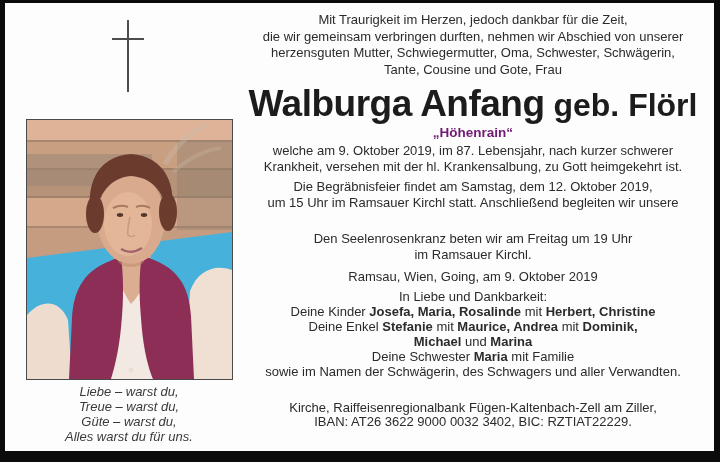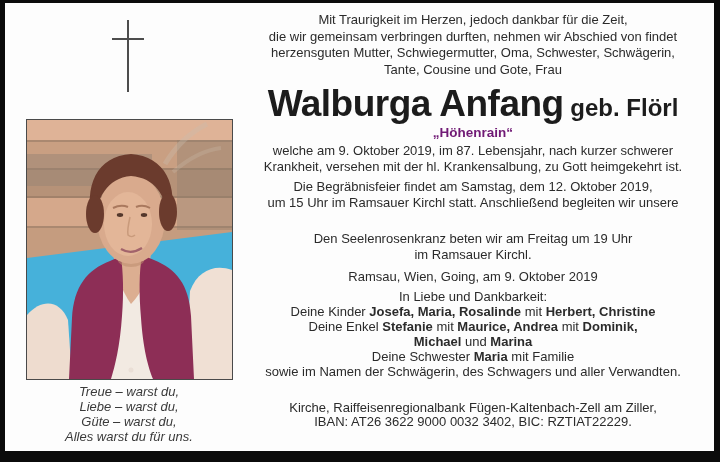--- a/index.html
+++ b/index.html
@@ -32,21 +32,21 @@
     text-align: center; font-style: italic;
     font-size: 13px; line-height: 15px; color: #3a3a3a;
   }
   .verse div { white-space: nowrap; }
   
   .right-col { position: absolute; left: 232px; top: 0; width: 472px; height: 452px; text-align: center; }
   .block { position: absolute; left: 0; width: 100%; }
   .block div { white-space: nowrap; }
   .intro   { top: 9px;   font-size: 13px; line-height: 16.5px; }
   .name-line { top: 81px; font-size: 37px; font-weight: bold; color: #1c1c1c; letter-spacing: -0.5px; white-space: nowrap; line-height: 40px; }
-  .name-line .suffix { font-size: 24px; letter-spacing: 0; }
+  .name-line .suffix { font-size: 32px; letter-spacing: 0; }
   .house   { top: 122px; font-size: 13.5px; font-weight: bold; color: #701a75; }
   .death   { top: 140px; font-size: 13px; line-height: 16px; }
   .funeral { top: 176px; font-size: 13px; line-height: 16px; }
   .rosary  { top: 228px; font-size: 13px; line-height: 16px; }
   .places  { top: 266px; font-size: 13px; line-height: 16px; }
   .family  { top: 287px; font-size: 13px; line-height: 14.9px; }
   .donation{ top: 398px; font-size: 13px; line-height: 14.3px; }
   .b { font-weight: bold; }
 </style>
 </head>
@@ -104,32 +104,32 @@
         <path d="M86,88 Q94,84 101,87" stroke="#9b6a50" stroke-width="2" fill="none" opacity="0.8"></path>
         <path d="M109,87 Q116,84 123,88" stroke="#9b6a50" stroke-width="2" fill="none" opacity="0.8"></path>
         <ellipse cx="93" cy="95" rx="3.2" ry="1.9" fill="#54382c"></ellipse>
         <ellipse cx="117" cy="95" rx="3.2" ry="1.9" fill="#54382c"></ellipse>
         <path d="M103,97 C101,106 100,111 101,115 C103,117 106,117 108,115" stroke="#bd8e6f" stroke-width="1.5" fill="none" opacity="0.7"></path>
         <path d="M94,129 Q104,135 115,128" stroke="#a2636b" stroke-width="2.2" fill="none"></path>
       </svg>
     </div>
 
     <div class="verse">
+        <div>Liebe – warst du,</div>
         <div>Treue – warst du,</div>
-        <div>Liebe – warst du,</div>
         <div>Güte – warst du,</div>
         <div>Alles warst du für uns.</div>
       </div>
   </div>
 
   <div class="right-col">
 
     <div class="block intro">
         <div>Mit Traurigkeit im Herzen, jedoch dankbar für die Zeit,</div>
-        <div>die wir gemeinsam verbringen durften, nehmen wir Abschied von findet</div>
+        <div>die wir gemeinsam verbringen durften, nehmen wir Abschied von unserer</div>
         <div>herzensguten Mutter, Schwiegermutter, Oma, Schwester, Schwägerin,</div>
         <div>Tante, Cousine und Gote, Frau</div>
       </div>
 
     <div class="block name-line"><span>Walburga Anfang</span><span class="suffix"> geb. Flörl</span></div>
 
     <div class="block house">„Höhenrain“</div>
 
     <div class="block death">
         <div>welche am 9. Oktober 2019, im 87. Lebensjahr, nach kurzer schwerer</div>

